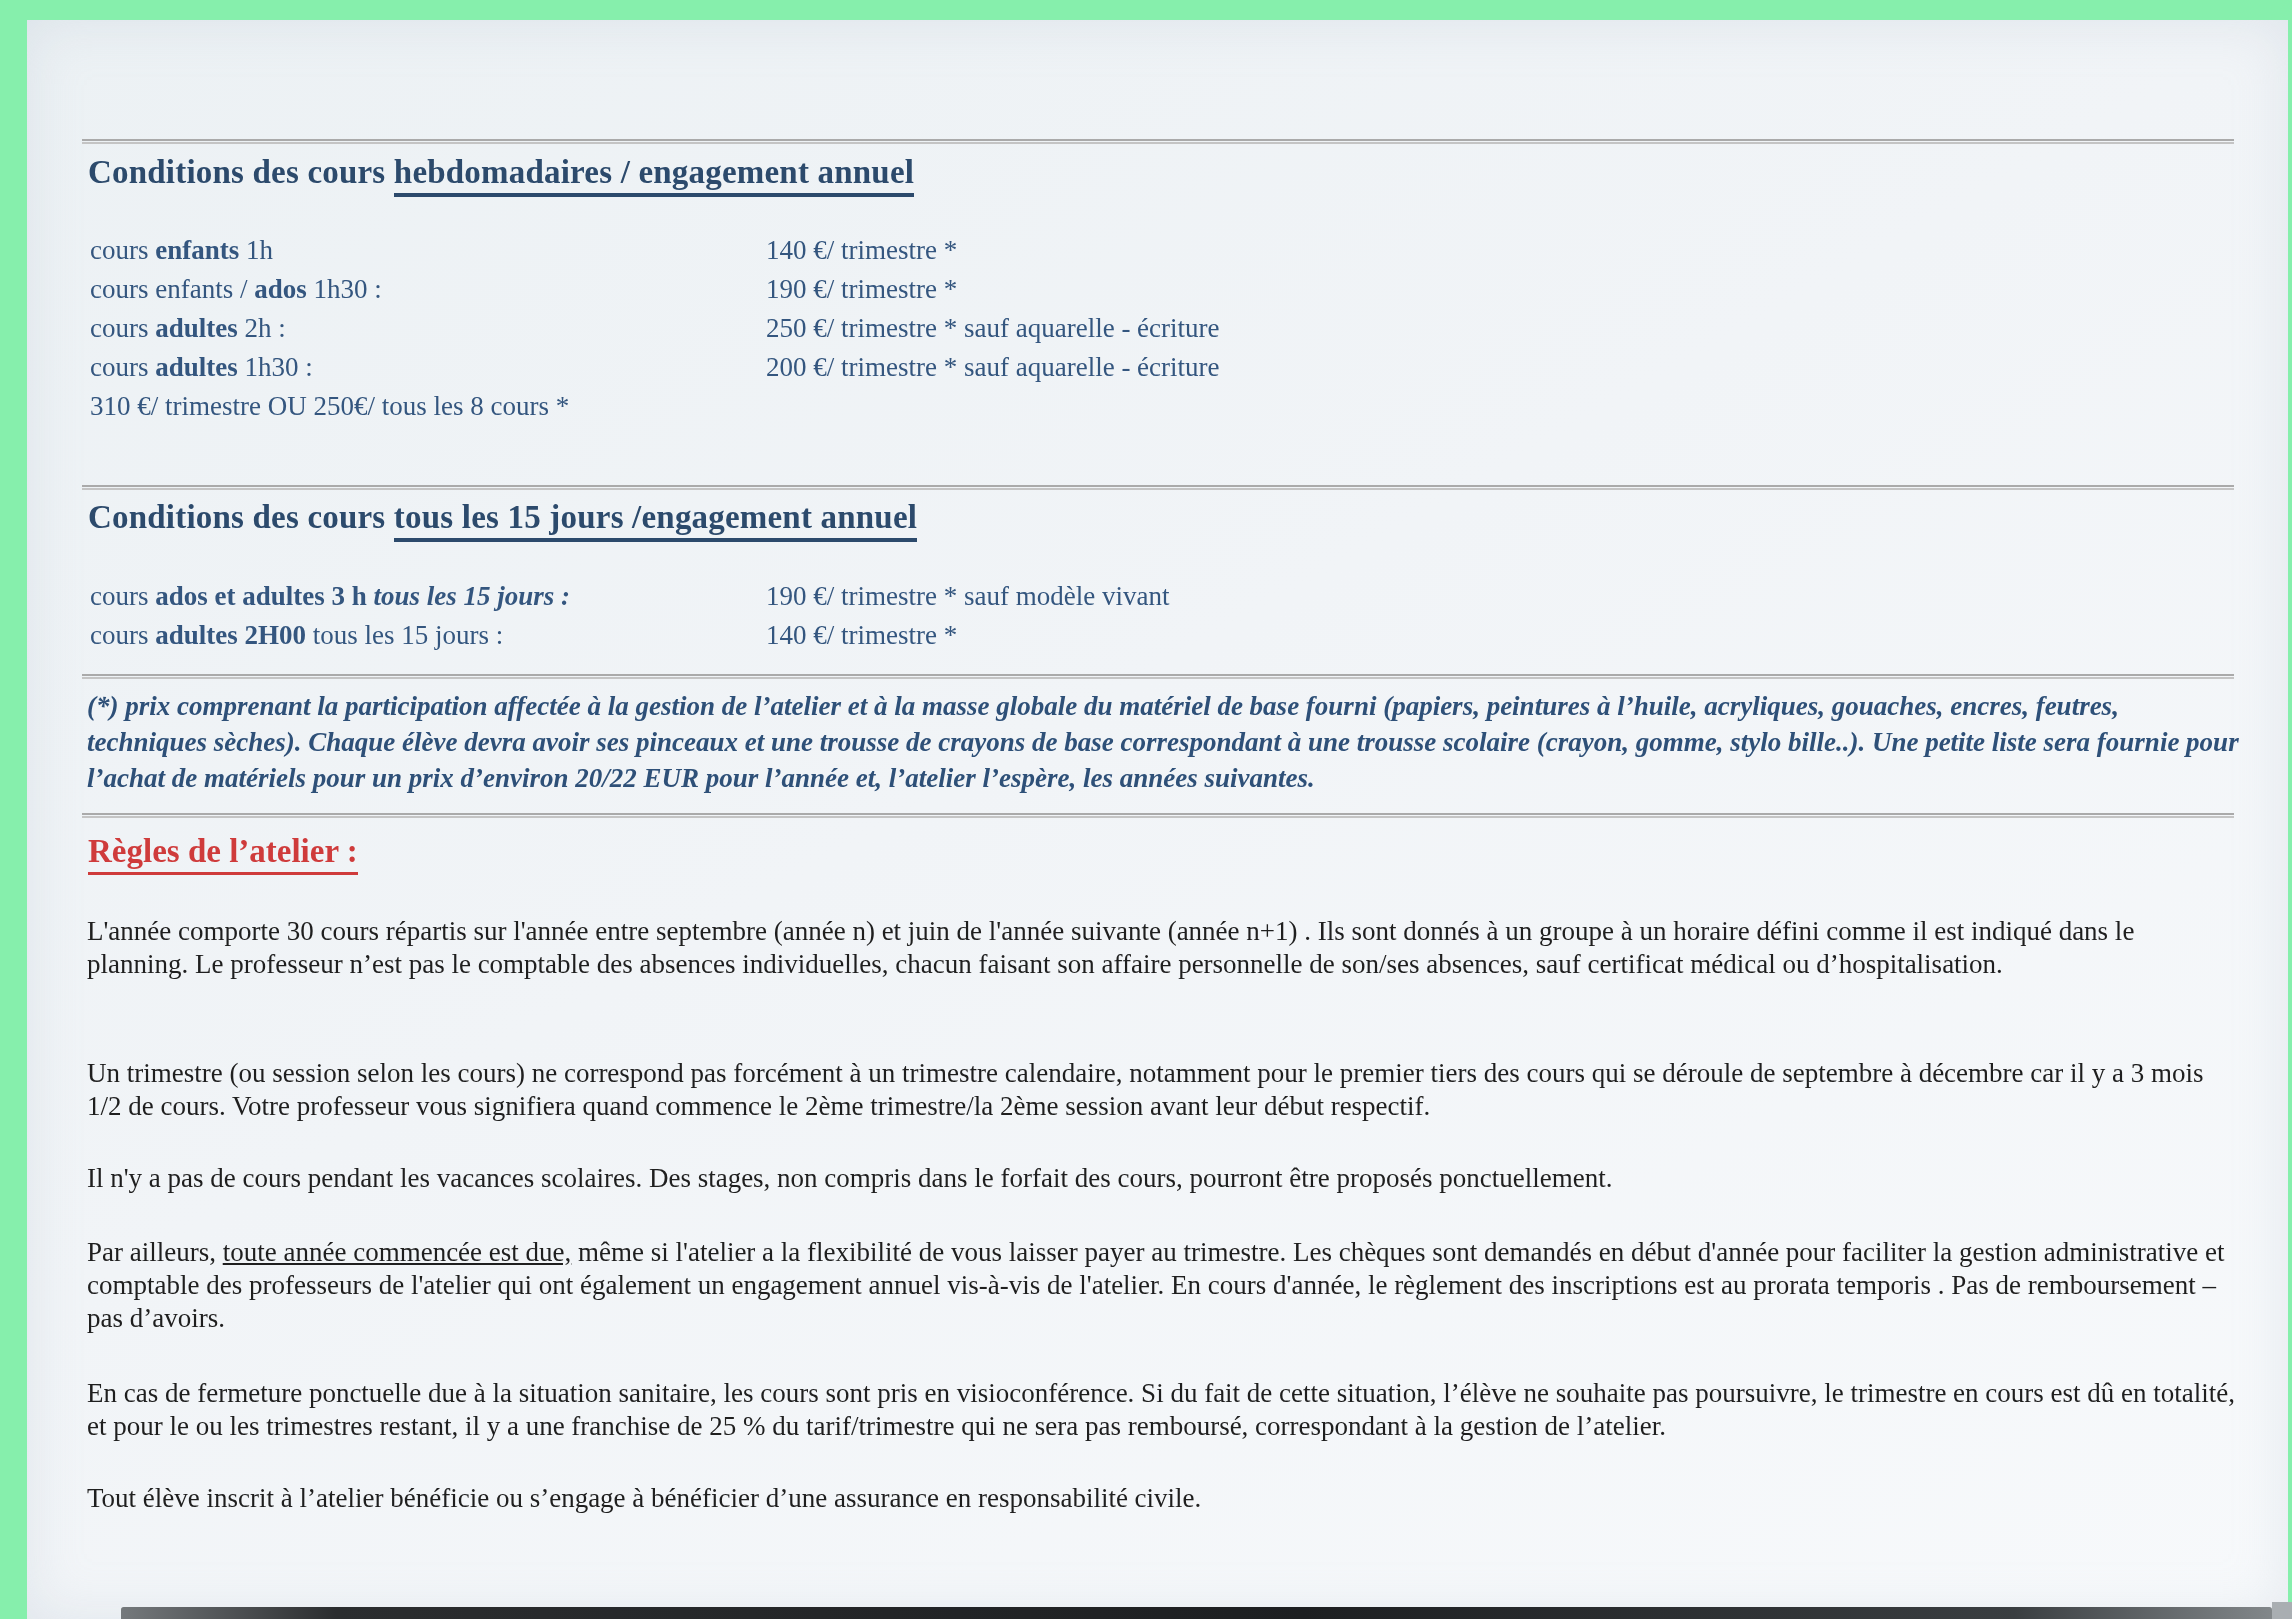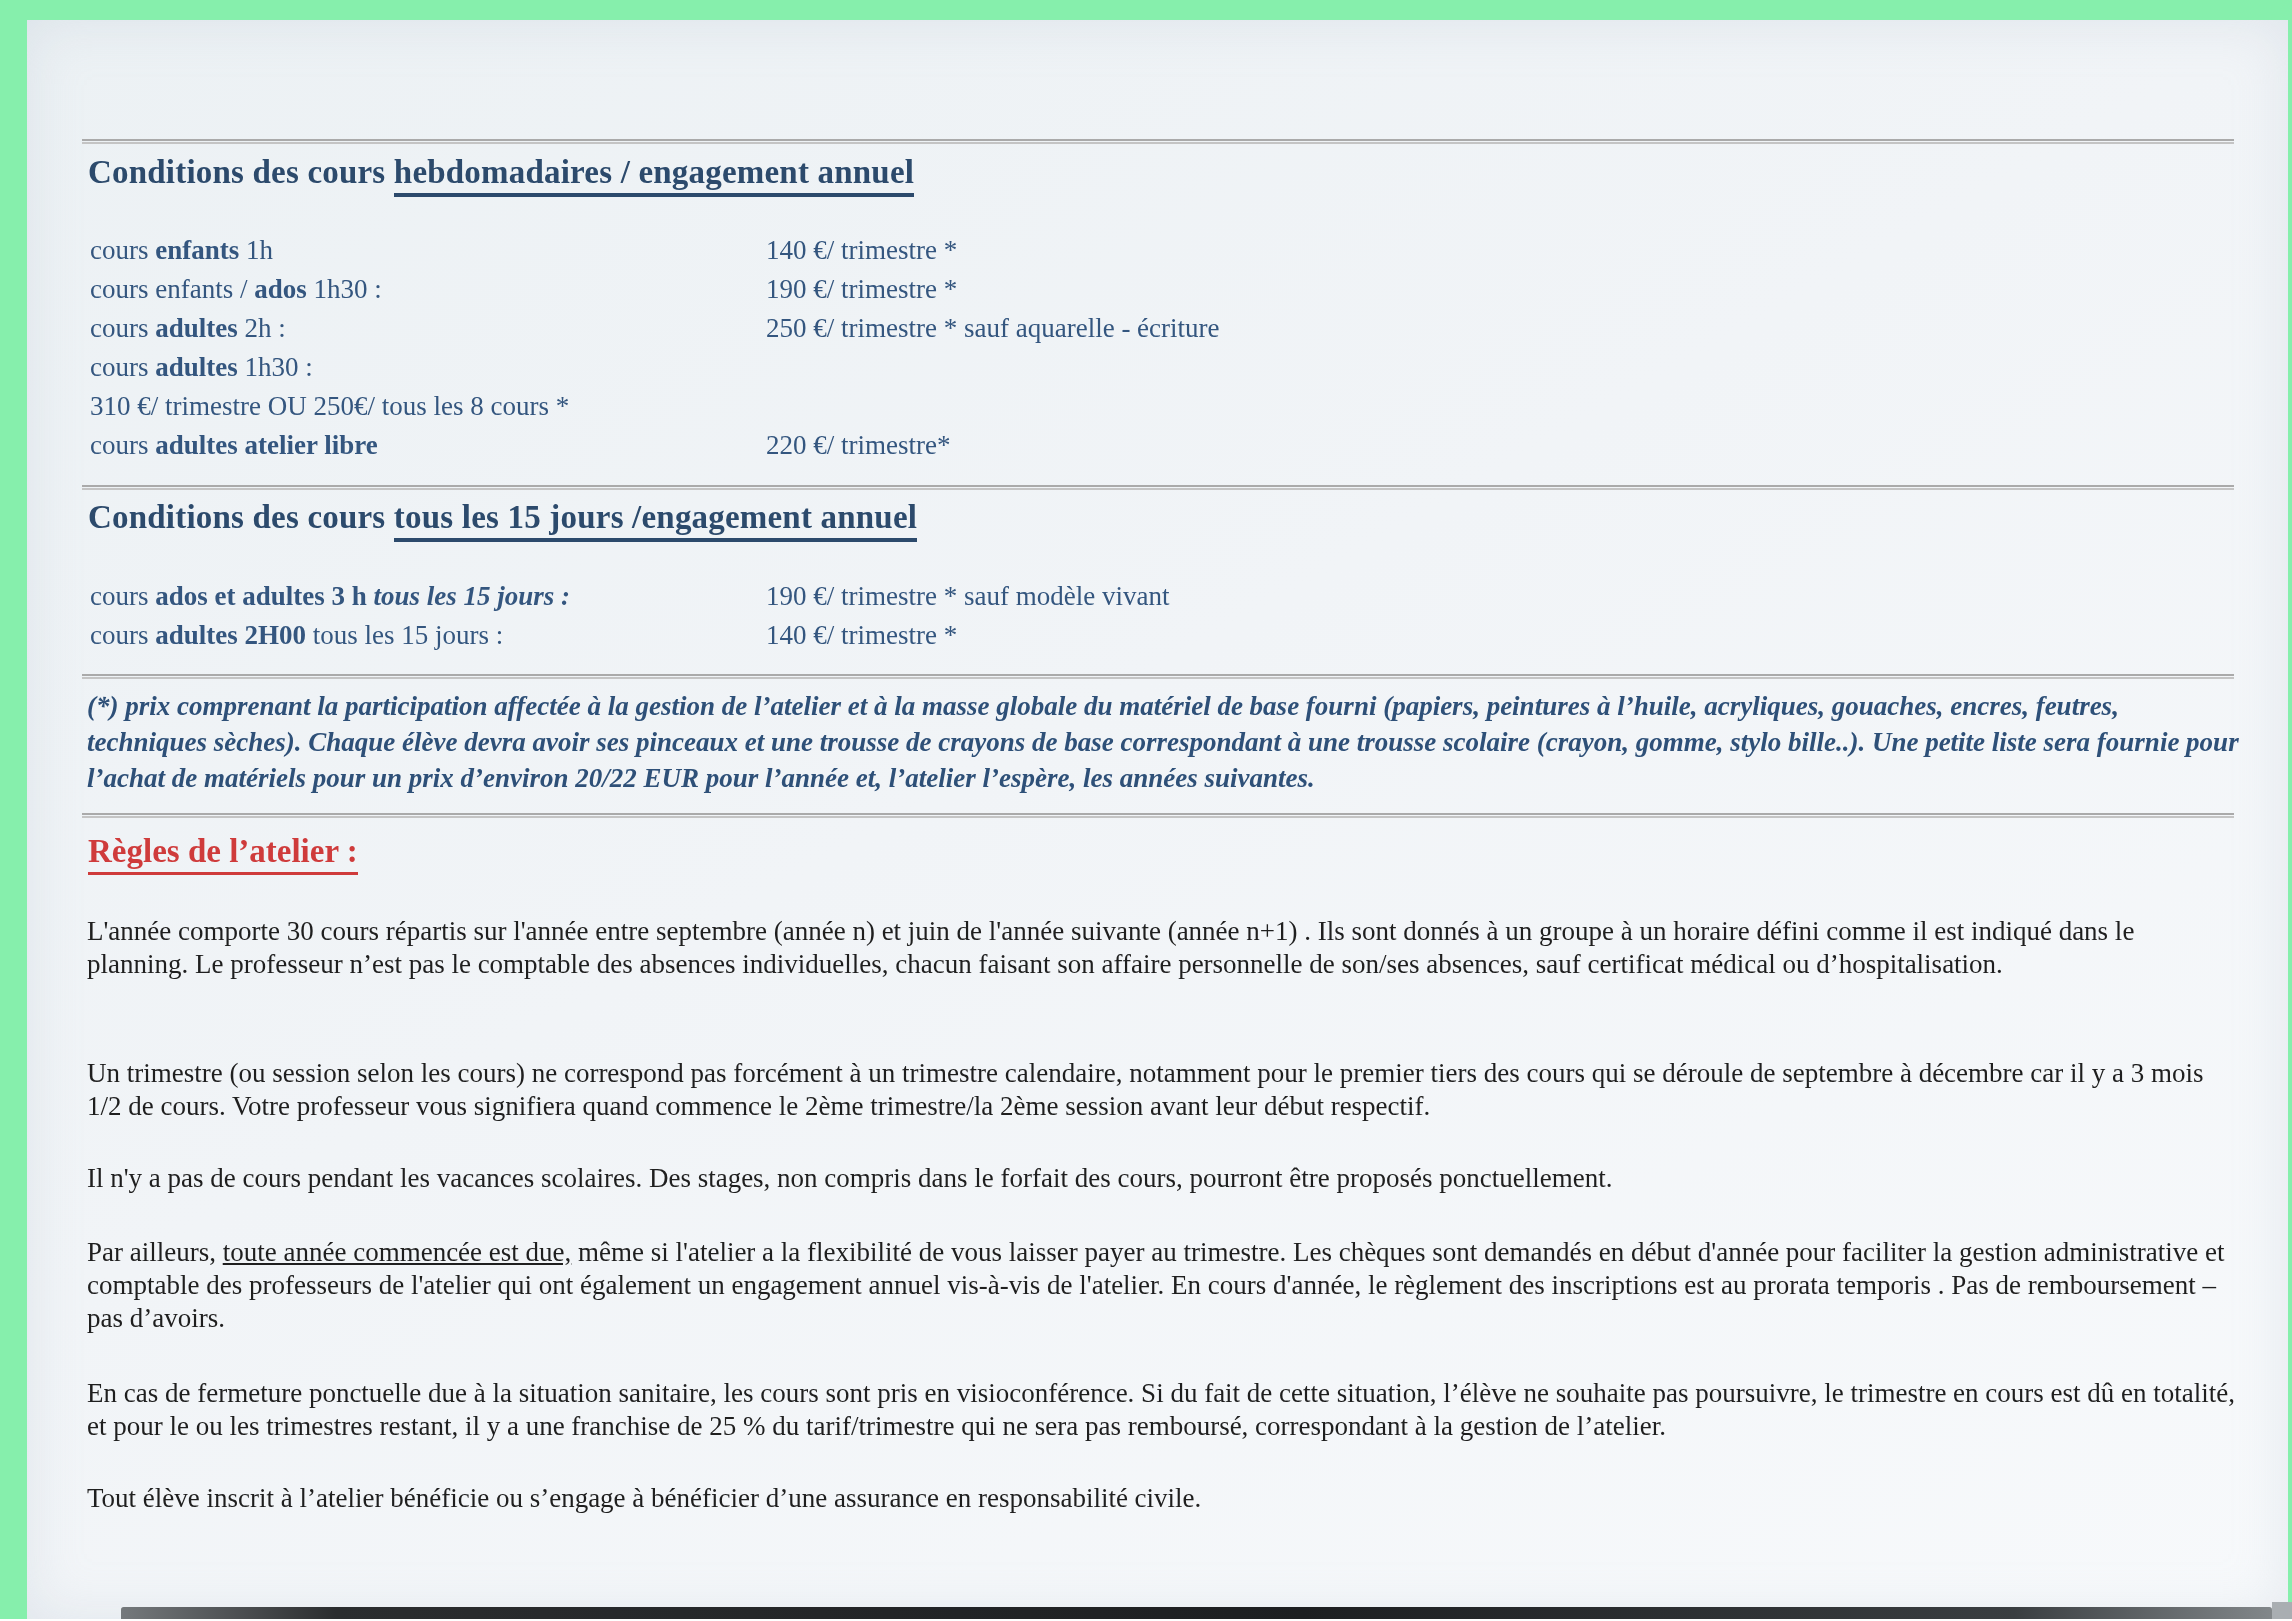--- a/index.html
+++ b/index.html
@@ -118,27 +118,24 @@
     <div class="prow">
       <div class="plabel"><span>cours enfants / </span><b>ados</b><span> 1h30 :</span></div>
       <div class="pprice">190 €/ trimestre *</div>
     </div>
     <div class="prow">
       <div class="plabel"><span>cours </span><b>adultes</b><span> 2h :</span></div>
       <div class="pprice">250 €/ trimestre * sauf aquarelle - écriture</div>
     </div>
     <div class="prow">
       <div class="plabel"><span>cours </span><b>adultes</b><span> 1h30 :</span></div>
+      <div class="pprice">200 €/ trimestre * sauf aquarelle - écriture</div>
     </div>
     <div class="prow">
       <div class="pprice">310 €/ trimestre  OU 250€/ tous les 8 cours  *</div>
-    </div>
-    <div class="prow">
-      <div class="plabel"><span>cours </span><b>adultes atelier libre</b><span></span></div>
-      <div class="pprice">220 €/ trimestre*</div>
     </div>
   </div>
 
   <div class="rule" style="top:485px"></div>
 
   <div class="heading" style="top:499px">
     <span>Conditions des cours </span><span class="u">tous les 15 jours /engagement annuel</span>
   </div>
 
   <div class="ptable" style="top:577px">

